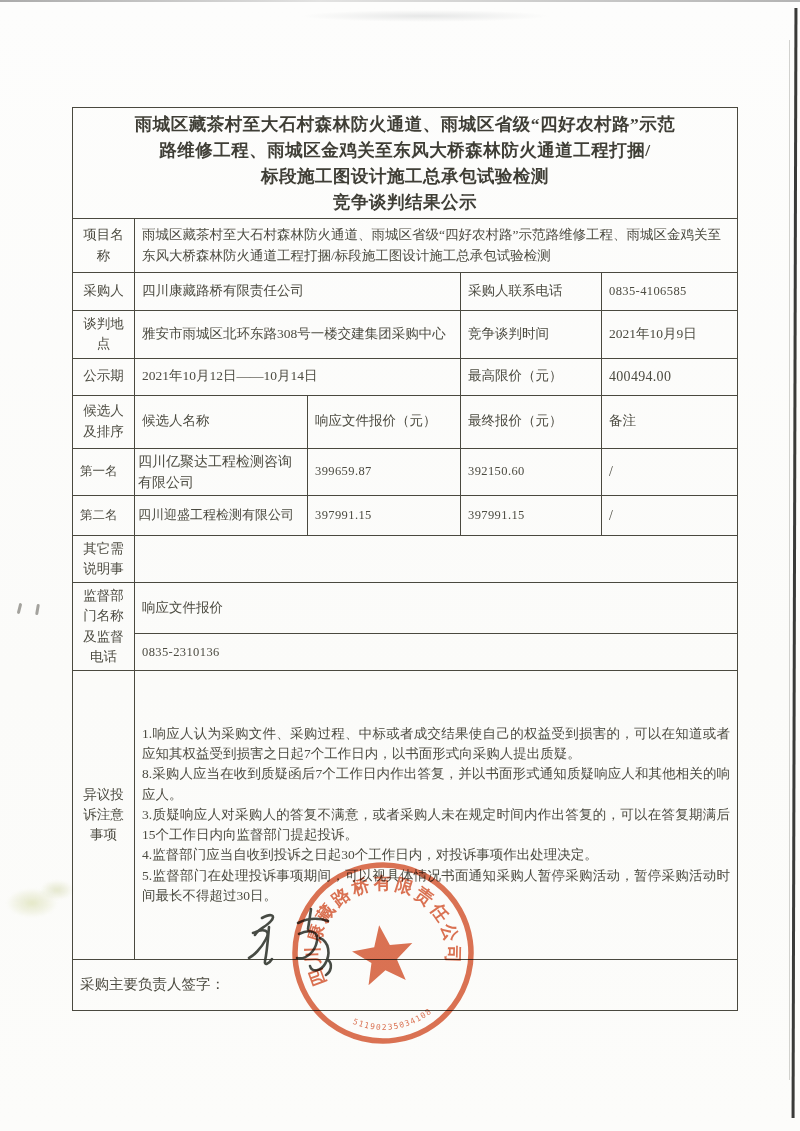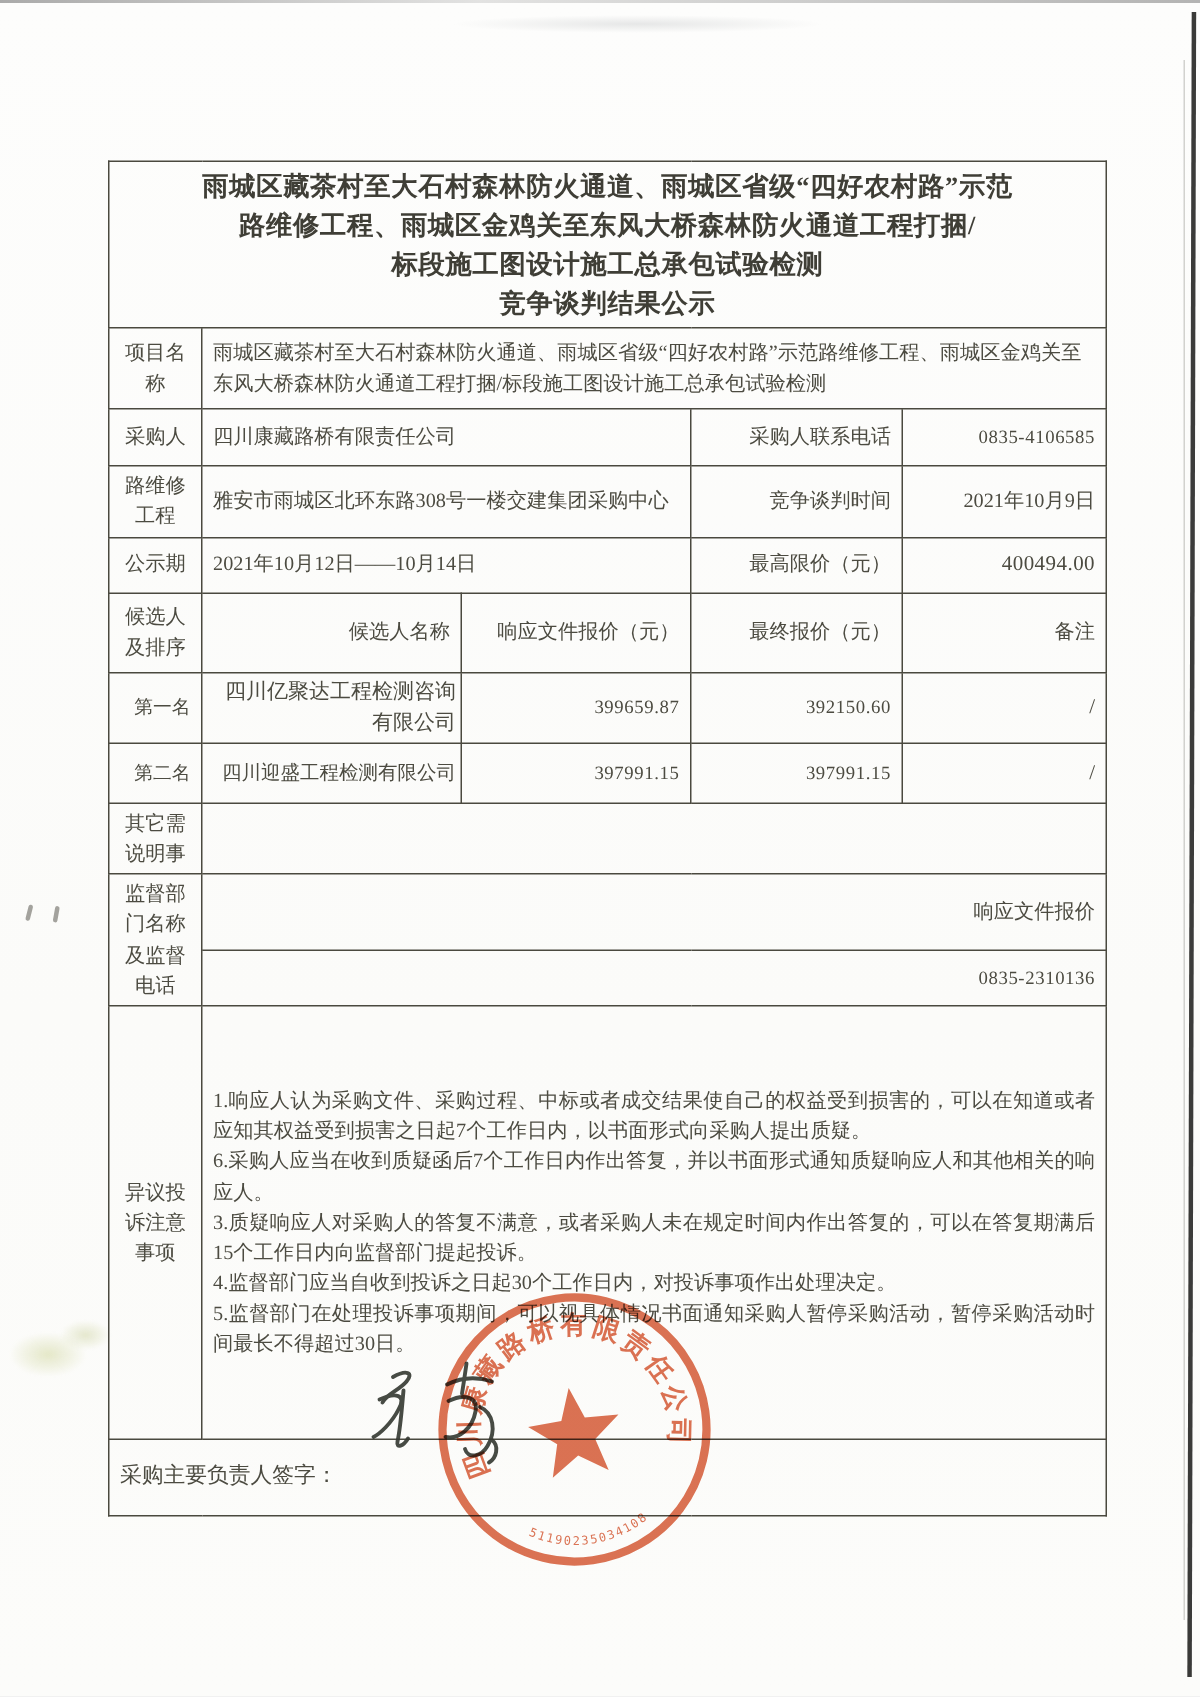--- a/index.html
+++ b/index.html
@@ -29,21 +29,21 @@
   
   table.sheet {
     position:absolute; left:72px; top:90px; width:665px;
     border-collapse:collapse; table-layout:fixed;
     font-size:13.5px; line-height:1.5; color:#4c4b41;margin-top:17px;
   }
   table.sheet td { border:1.6px solid #4a493f; vertical-align:middle; padding:3px 7px; }
   .title-cell { text-align:center; font-size:17.5px; line-height:26px;
     font-weight:600; letter-spacing:.5px; color:#3f3e36; padding:8px 10px; }
   .label-cell { padding-left:7px; padding-right:2px;text-align:center; }
-  .center { text-align:right; }
+  .center { text-align:left; }
   .num { font-size:12.5px; letter-spacing:.4px; }
   .num-small { font-size:14px; letter-spacing:.3px; }
   .slash { font-size:14px; }
   .obj-cell { padding:10px 12px 10px 14px; }
   .obj-item { text-align:justify; }
   .sig-cell { position:relative; padding-left:10px; }
   .sig-label { display:inline-block; font-size:14.5px; }
 
   
   .seal-wrap { position:absolute; left:283px; top:853px; width:200px; height:200px;
@@ -89,21 +89,21 @@
     </tr>
 
     <tr style="height:38px">
       <td class="label-cell">采购人</td>
       <td colspan="2">四川康藏路桥有限责任公司</td>
       <td class="center">采购人联系电话</td>
       <td class="center num">0835-4106585</td>
     </tr>
 
     <tr style="height:43px">
-      <td class="label-cell">路维修工程</td>
+      <td class="label-cell">谈判地点</td>
       <td colspan="2">雅安市雨城区北环东路308号一楼交建集团采购中心</td>
       <td class="center">竞争谈判时间</td>
       <td class="center">2021年10月9日</td>
     </tr>
 
     <tr style="height:37px">
       <td class="label-cell">公示期</td>
       <td colspan="2">2021年10月12日——10月14日</td>
       <td class="center">最高限价（元）</td>
       <td class="center num-small">400494.00</td>
@@ -143,21 +143,21 @@
       <td colspan="4" class="center">响应文件报价</td>
     </tr>
     <tr style="height:32px">
       <td colspan="4" class="center num">0835-2310136</td>
     </tr>
 
     <tr style="height:289px">
       <td class="label-cell">异议投诉注意事项</td>
       <td colspan="4" class="obj-cell">
         <div class="obj-item">1.响应人认为采购文件、采购过程、中标或者成交结果使自己的权益受到损害的，可以在知道或者应知其权益受到损害之日起7个工作日内，以书面形式向采购人提出质疑。</div>
-        <div class="obj-item">6.采购人应当在收到质疑函后7个工作日内作出答复，并以书面形式通知质疑响应人和其他相关的响应人。</div>
+        <div class="obj-item">8.采购人应当在收到质疑函后7个工作日内作出答复，并以书面形式通知质疑响应人和其他相关的响应人。</div>
         <div class="obj-item">3.质疑响应人对采购人的答复不满意，或者采购人未在规定时间内作出答复的，可以在答复期满后15个工作日内向监督部门提起投诉。</div>
         <div class="obj-item">4.监督部门应当自收到投诉之日起30个工作日内，对投诉事项作出处理决定。</div>
         <div class="obj-item">5.监督部门在处理投诉事项期间，可以视具体情况书面通知采购人暂停采购活动，暂停采购活动时间最长不得超过30日。</div>
       </td>
     </tr>
 
     <tr style="height:51px">
       <td colspan="5" class="sig-cell">
         <span class="sig-label">采购主要负责人签字：</span>
       </td>

